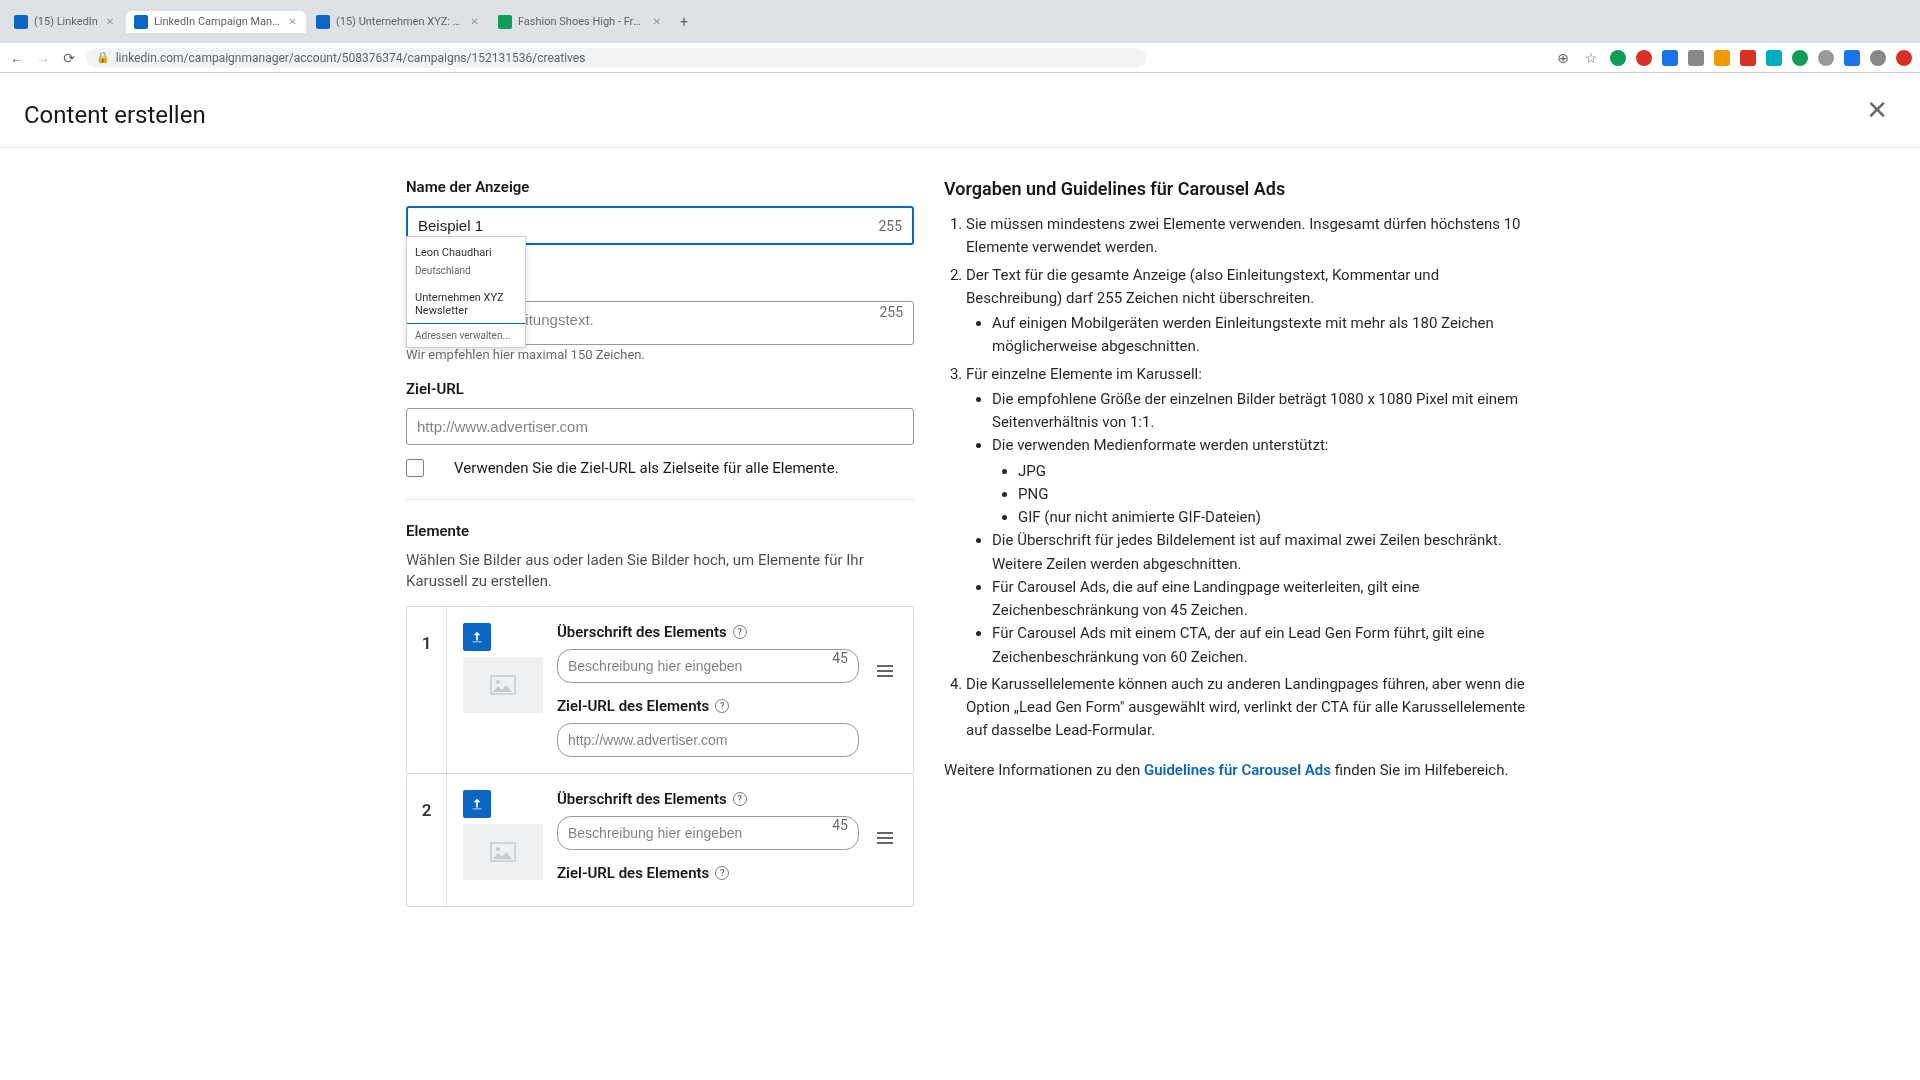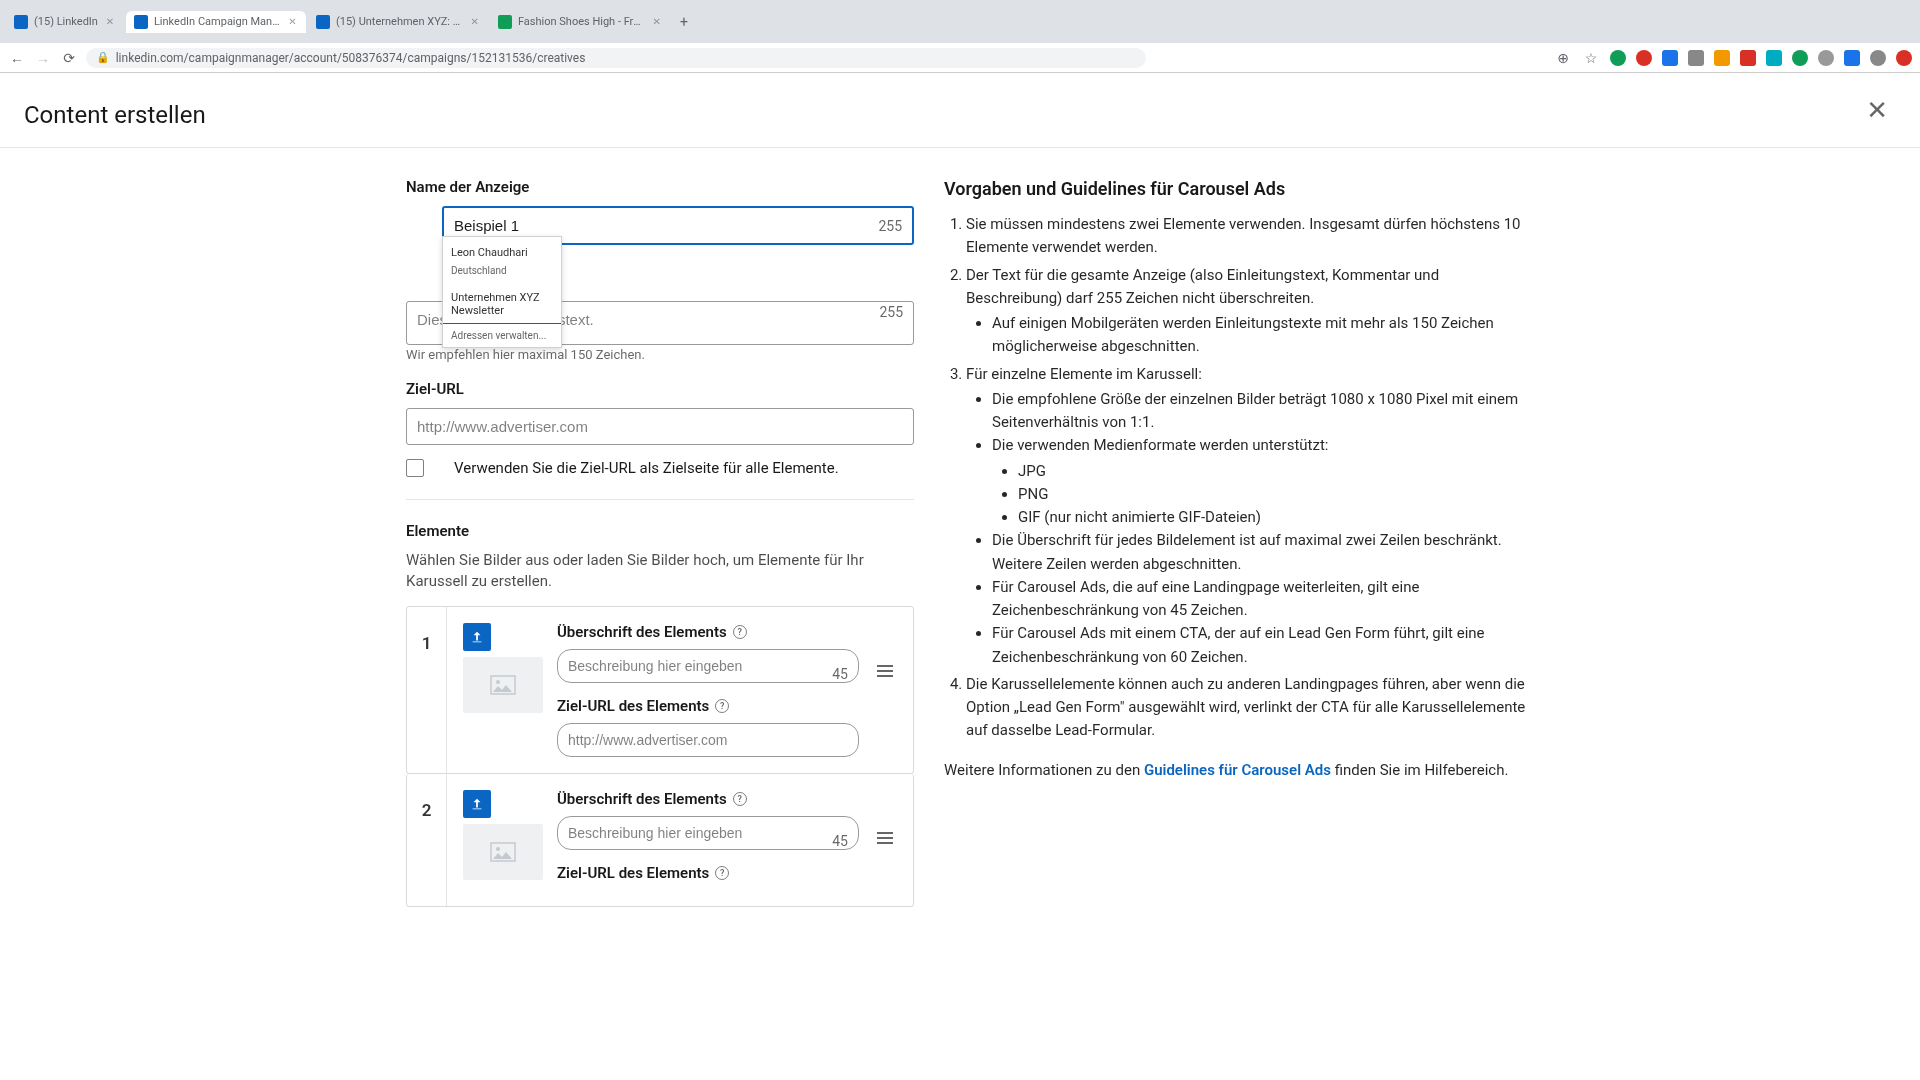--- a/index.html
+++ b/index.html
@@ -71,38 +71,38 @@
   
   .carousel-card { border: 1px solid rgba(0,0,0,0.15); border-radius: 3px; margin-top: 14px; display: flex; }
   .card-num { width: 40px; display: flex; align-items: flex-start; justify-content: center; padding-top: 26px; font-size: 17px; font-weight: 600; color: rgba(0,0,0,0.8); border-right: 1px solid rgba(0,0,0,0.1); }
   .card-body { flex: 1; display: flex; padding: 16px; gap: 14px; align-items:flex-start; }
   .upload-box { width: 80px; flex-shrink: 0; }
   .upload-btn { width: 28px; height: 28px; background: #0a66c2; display: flex; align-items: center; justify-content: center; color: #fff; font-size: 14px; border-radius: 2px; margin-bottom:6px; }
   .img-placeholder { width: 80px; height: 56px; background: #eef0f2; display: flex; align-items: center; justify-content: center; color: #b0b5bb; font-size: 20px; border-radius:2px;}
   .card-fields { flex: 1; }
   .element-label { font-size: 15px; font-weight: 600; color: rgba(0,0,0,0.9); display: flex; align-items: center; gap: 6px; margin-bottom: 8px; }
   .info-icon { width: 14px; height: 14px; border: 1px solid rgba(0,0,0,0.5); border-radius: 50%; display: inline-flex; align-items: center; justify-content: center; font-size: 9px; color: rgba(0,0,0,0.6); }
-  .small-input-wrap { border: 1px solid rgba(0,0,0,0.4); border-radius: 14px; display: flex; align-items: flex-end; margin-bottom: 14px; }
+  .small-input-wrap { border: 1px solid rgba(0,0,0,0.4); border-radius: 14px; display: flex; align-items: flex-start; margin-bottom: 14px; }
   .small-input { flex: 1; border: none; outline: none; padding: 8px 10px; font-size: 14px; background: transparent; }
   .small-input::placeholder { color: rgba(0,0,0,0.5); }
   .small-count { font-size: 14px; color: rgba(0,0,0,0.6); padding-right: 10px; }
   .drag-handle { width: 24px; display: flex; align-items: center; justify-content: center; padding-top: 42px; }
   .drag-lines { display: flex; flex-direction: column; gap: 3px; }
   .drag-lines span { width: 16px; height: 2px; background: rgba(0,0,0,0.6); }
   
   
   .guide-title { font-size: 18px; font-weight: 600; color: rgba(0,0,0,0.9); margin-bottom: 14px; }
   .guide-list { list-style: decimal; padding-left: 22px; font-size: 15px; color: rgba(0,0,0,0.85); line-height: 1.55; }
   .guide-list > li { margin-bottom: 4px; }
   .guide-list ul { list-style: disc; padding-left: 26px; margin-top: 2px; }
   .guide-list ul ul { padding-left: 26px; }
   .footer-text { font-size: 15px; color: rgba(0,0,0,0.85); margin-top: 18px; }
   .footer-text a { color: #0a66c2; font-weight: 600; text-decoration: none; }
   
-  .rel { position: relative; margin-left: 36px; }
+  .rel { position: relative; }
 </style>
 </head>
 <body>
 
 <div class="browser-chrome">
   <div class="tabs-bar">
     <div class="tab">
       <div class="tab-favicon"></div>
       <span class="tab-title">(15) LinkedIn</span>
       <span class="tab-close">✕</span>
@@ -288,21 +288,21 @@
 
   </div>
 
   <div class="right-col">
     <div class="guide-title">Vorgaben und Guidelines für Carousel Ads</div>
     <ol class="guide-list">
       <li>Sie müssen mindestens zwei Elemente verwenden. Insgesamt dürfen höchstens 10 Elemente verwendet werden.</li>
       <li>
         <span>Der Text für die gesamte Anzeige (also Einleitungstext, Kommentar und Beschreibung) darf 255 Zeichen nicht überschreiten.</span>
         <ul>
-          <li>Auf einigen Mobilgeräten werden Einleitungstexte mit mehr als 150 Zeichen möglicherweise abgeschnitten.</li>
+          <li>Auf einigen Mobilgeräten werden Einleitungstexte mit mehr als 180 Zeichen möglicherweise abgeschnitten.</li>
         </ul>
       </li>
       <li>
         <span>Für einzelne Elemente im Karussell:</span>
         <ul>
           <li>Die empfohlene Größe der einzelnen Bilder beträgt 1080 x 1080 Pixel mit einem Seitenverhältnis von 1:1.</li>
           <li>
             <span>Die verwenden Medienformate werden unterstützt:</span>
             <ul>
               <li>JPG</li>

